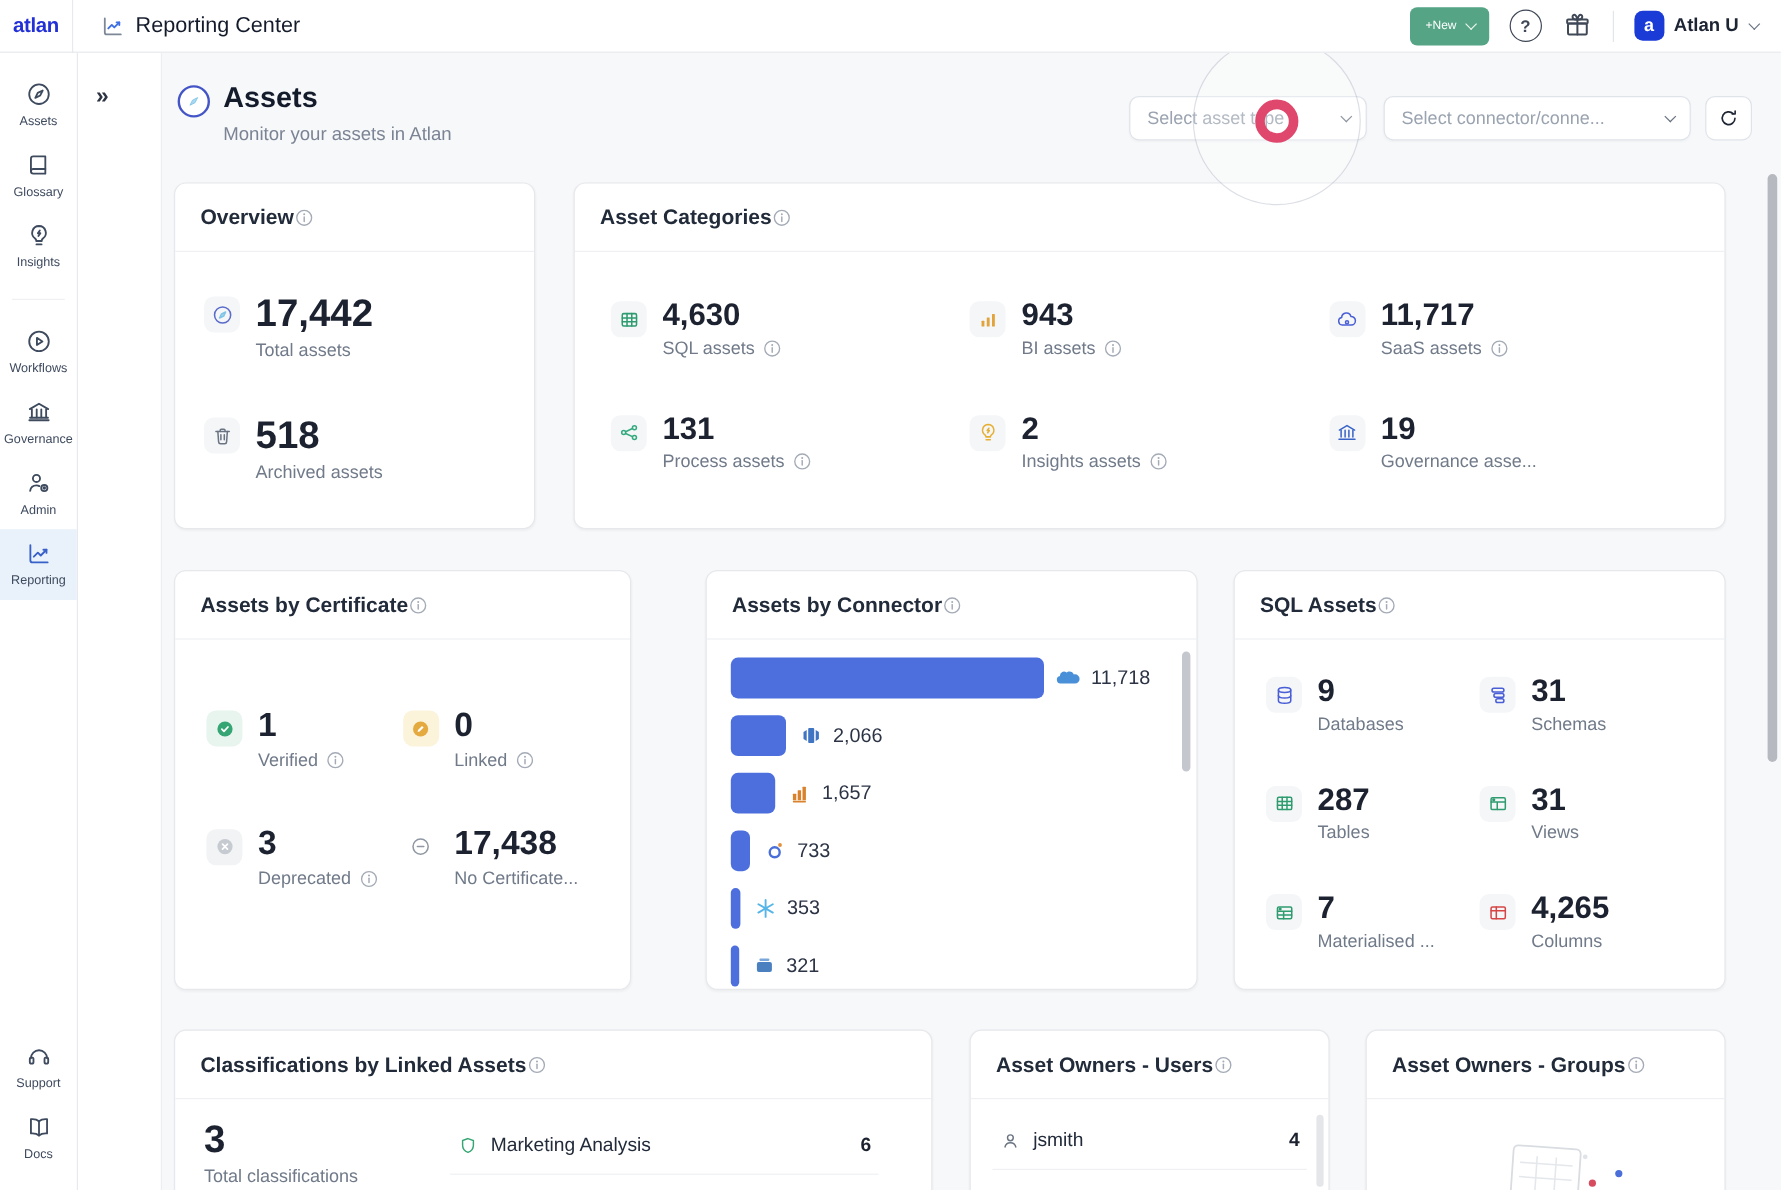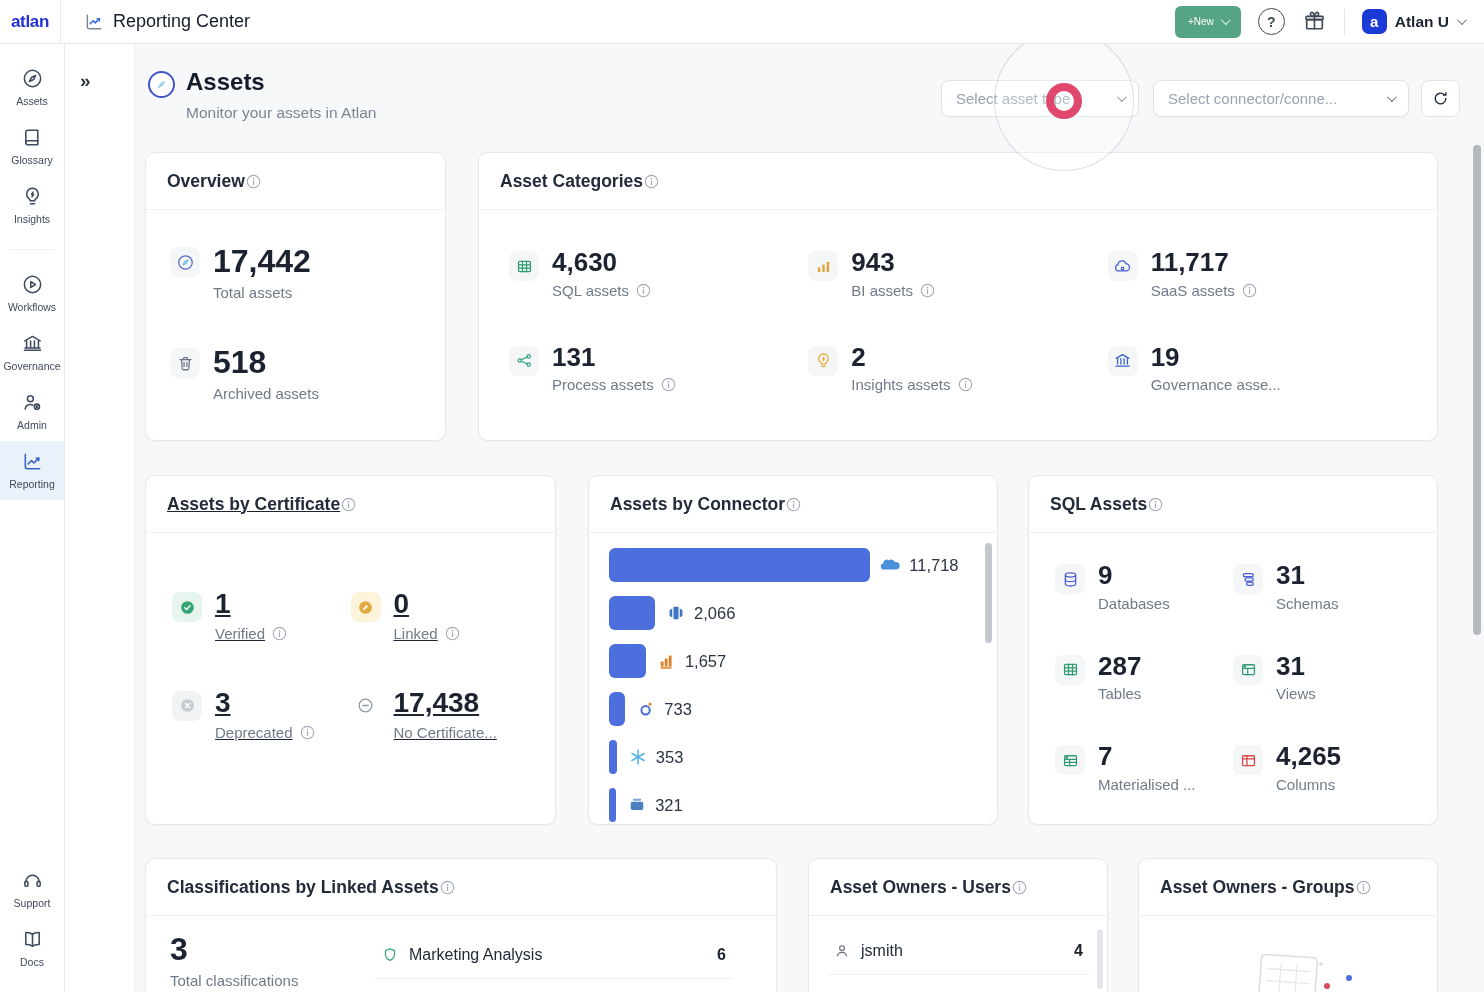--- a/index.html
+++ b/index.html
@@ -56,21 +56,21 @@
 
   
   .card { position:absolute; background:#fff; border:1px solid #e6e8ec; border-radius:10px; box-shadow:0 1px 2px rgba(25,35,60,.04); overflow:hidden; }
   .card-head { height:57px; display:flex; align-items:center; gap:1px; padding:0 21px; border-bottom:1px solid #eef0f3; }
   .card-title { font-size:17.5px; font-weight:bold; color:#222b3a; }
   .info { width:15px; height:15px; display:inline-flex; color:#a4abb6; cursor:pointer; flex:none; }
   .info svg { width:15px; height:15px; }
 
   .c-overview { left:10px; top:108px; width:301px; height:289px; }
   .c-categories { left:343px; top:108px; width:960px; height:289px; }
-  .c-cert { left:10px; top:431px; width:411px; height:350px;text-decoration:underline; }
+  .c-cert { left:10px; top:431px; width:381px; height:350px; }
   .c-connector { left:453px; top:431px; width:410px; height:350px; }
   .c-sql { left:893px; top:431px; width:410px; height:350px; }
   .c-class { left:10px; top:814px; width:632px; height:170px; }
   .c-users { left:673px; top:814px; width:300px; height:170px; }
   .c-groups { left:1003px; top:814px; width:300px; height:170px; }
 
   
   .stat { display:flex; align-items:flex-start; gap:13px; }
   .chip { width:30px; height:30px; border-radius:8px; background:#f4f6f8; display:flex; align-items:center; justify-content:center; flex:none; margin-top:3px; }
   .chip svg { width:19px; height:19px; fill:none; stroke-width:1.6; stroke-linecap:round; stroke-linejoin:round; }

